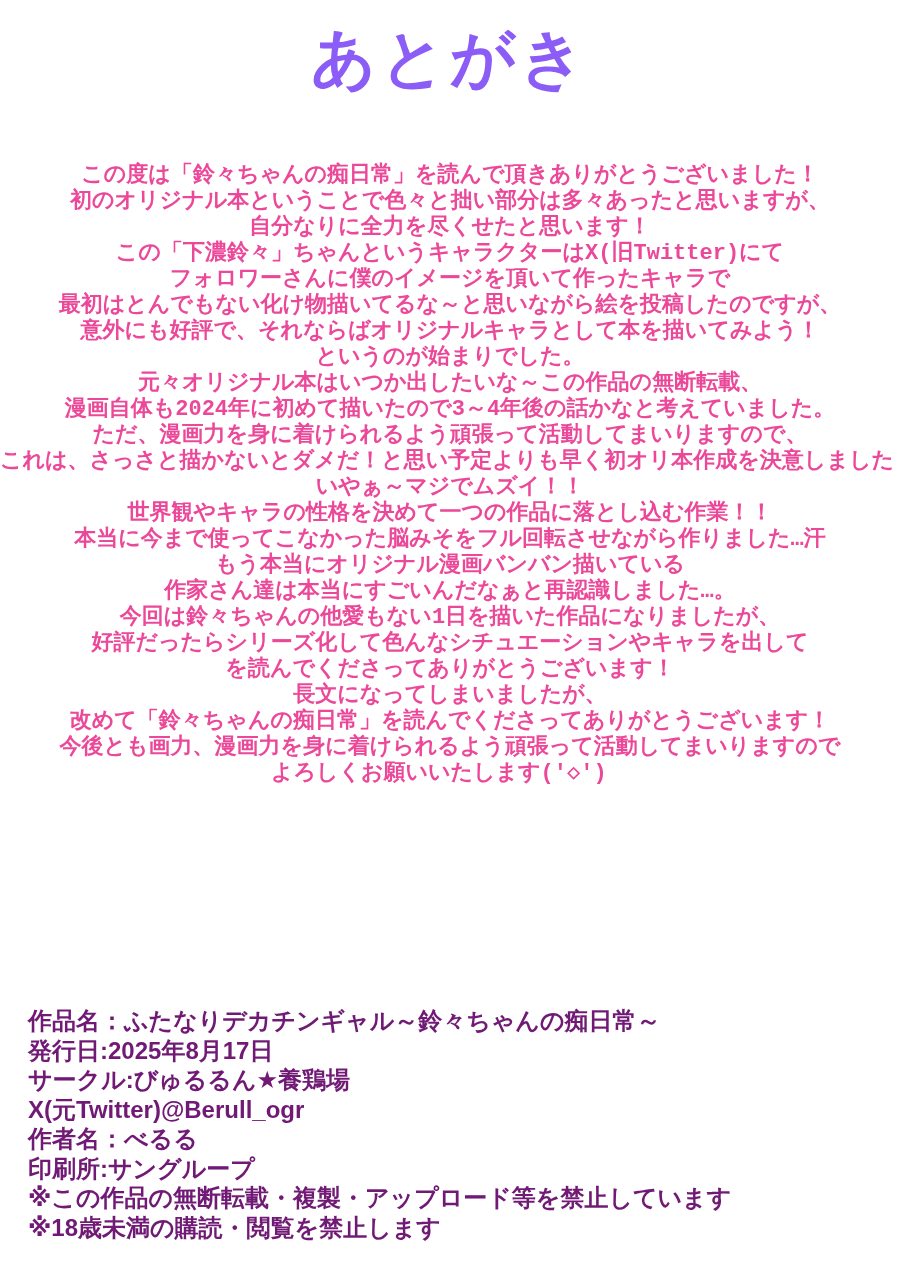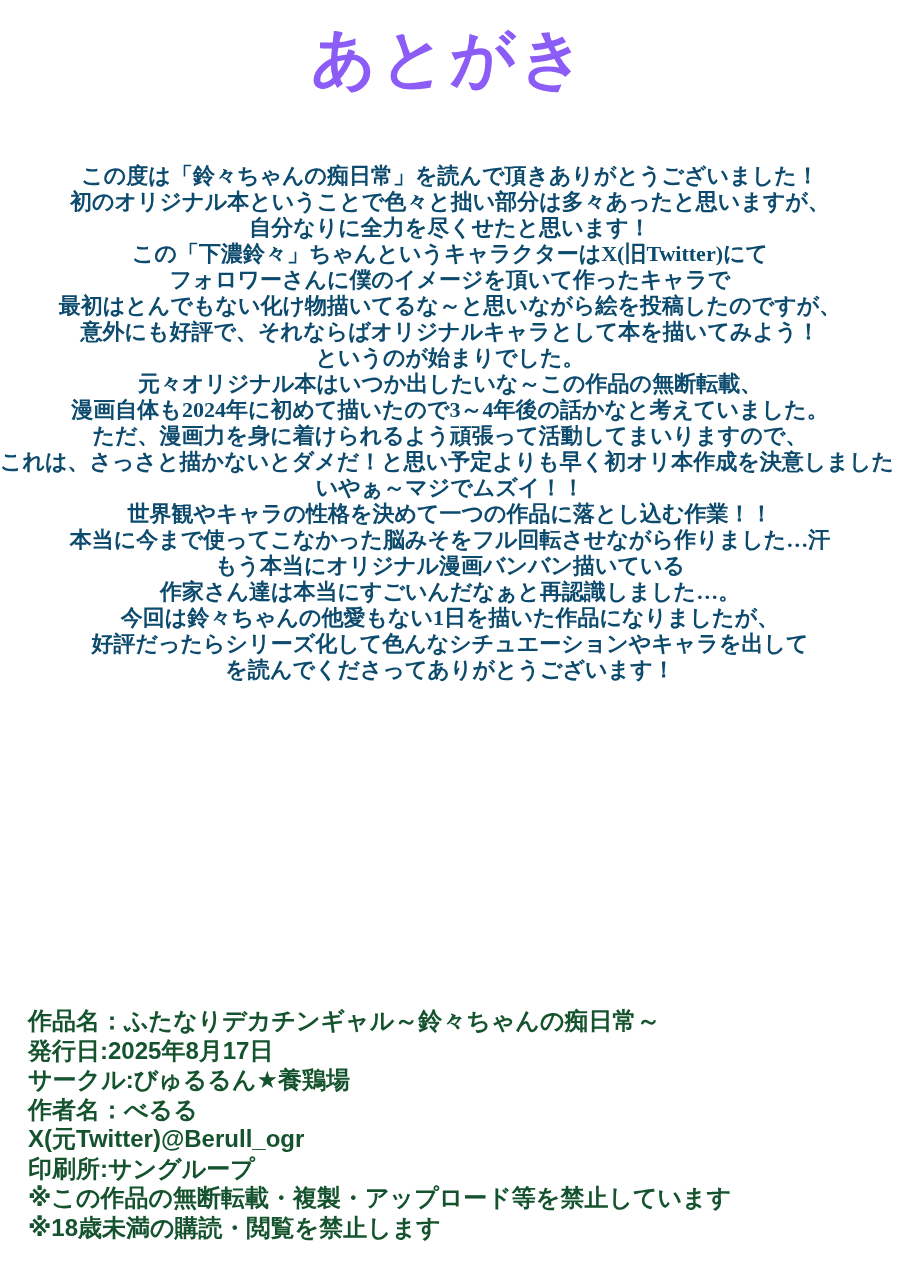--- a/index.html
+++ b/index.html
@@ -29,39 +29,39 @@
     line-height: 80px;
     letter-spacing: 4px;
     color: #8b5cf6;
   }
   .afterword {
     position: absolute;
     top: 163px;
     left: 0;
     width: 100%;
     text-align: center;
-    font-family: Liberation Serif, serif;
+    font-family: Liberation Mono, monospace;
     font-weight: 700;
     font-size: 22px;
     line-height: 26px;
-    color: #0c4a6e;
+    color: #ec4899;
   }
   .para { margin: 0; }
   .para + .para { }
   .line { white-space: nowrap; }
   .colophon {
     position: absolute;
     top: 1006px;
     left: 28px;
     text-align: left;
     font-family: "Liberation Sans", "DejaVu Sans", sans-serif;
     font-weight: 700;
     font-size: 24px;
     line-height: 29.5px;
-    color: #14532d;
+    color: #701a75;
   }
   .colophon .line { white-space: nowrap; }
 </style>
 </head>
 <body>
 
 <div class="page">
 
   <h1 class="title">あとがき</h1>
 
@@ -95,27 +95,33 @@
       <div class="line">もう本当にオリジナル漫画バンバン描いている</div>
       <div class="line">作家さん達は本当にすごいんだなぁと再認識しました…。</div>
     </div>
 
     <div class="para">
       <div class="line">今回は鈴々ちゃんの他愛もない1日を描いた作品になりましたが、</div>
       <div class="line">好評だったらシリーズ化して色んなシチュエーションやキャラを出して</div>
       <div class="line">を読んでくださってありがとうございます！</div>
     </div>
 
+    <div class="para">
+      <div class="line">長文になってしまいましたが、</div>
+      <div class="line">改めて「鈴々ちゃんの痴日常」を読んでくださってありがとうございます！</div>
+      <div class="line">今後とも画力、漫画力を身に着けられるよう頑張って活動してまいりますので</div>
+      <div class="line">よろしくお願いいたします('◇')ゞ</div>
+    </div>
 
   </div>
 
   <div class="colophon">
     <div class="line">作品名：ふたなりデカチンギャル～鈴々ちゃんの痴日常～</div>
     <div class="line">発行日:2025年8月17日</div>
     <div class="line">サークル:びゅるるん★養鶏場</div>
+    <div class="line">X(元Twitter)@Berull_ogr</div>
     <div class="line">作者名：べるる</div>
-    <div class="line">X(元Twitter)@Berull_ogr</div>
     <div class="line">印刷所:サングループ</div>
     <div class="line">※この作品の無断転載・複製・アップロード等を禁止しています</div>
     <div class="line">※18歳未満の購読・閲覧を禁止します</div>
   </div>
 
 </div>
 
 </body></html>

